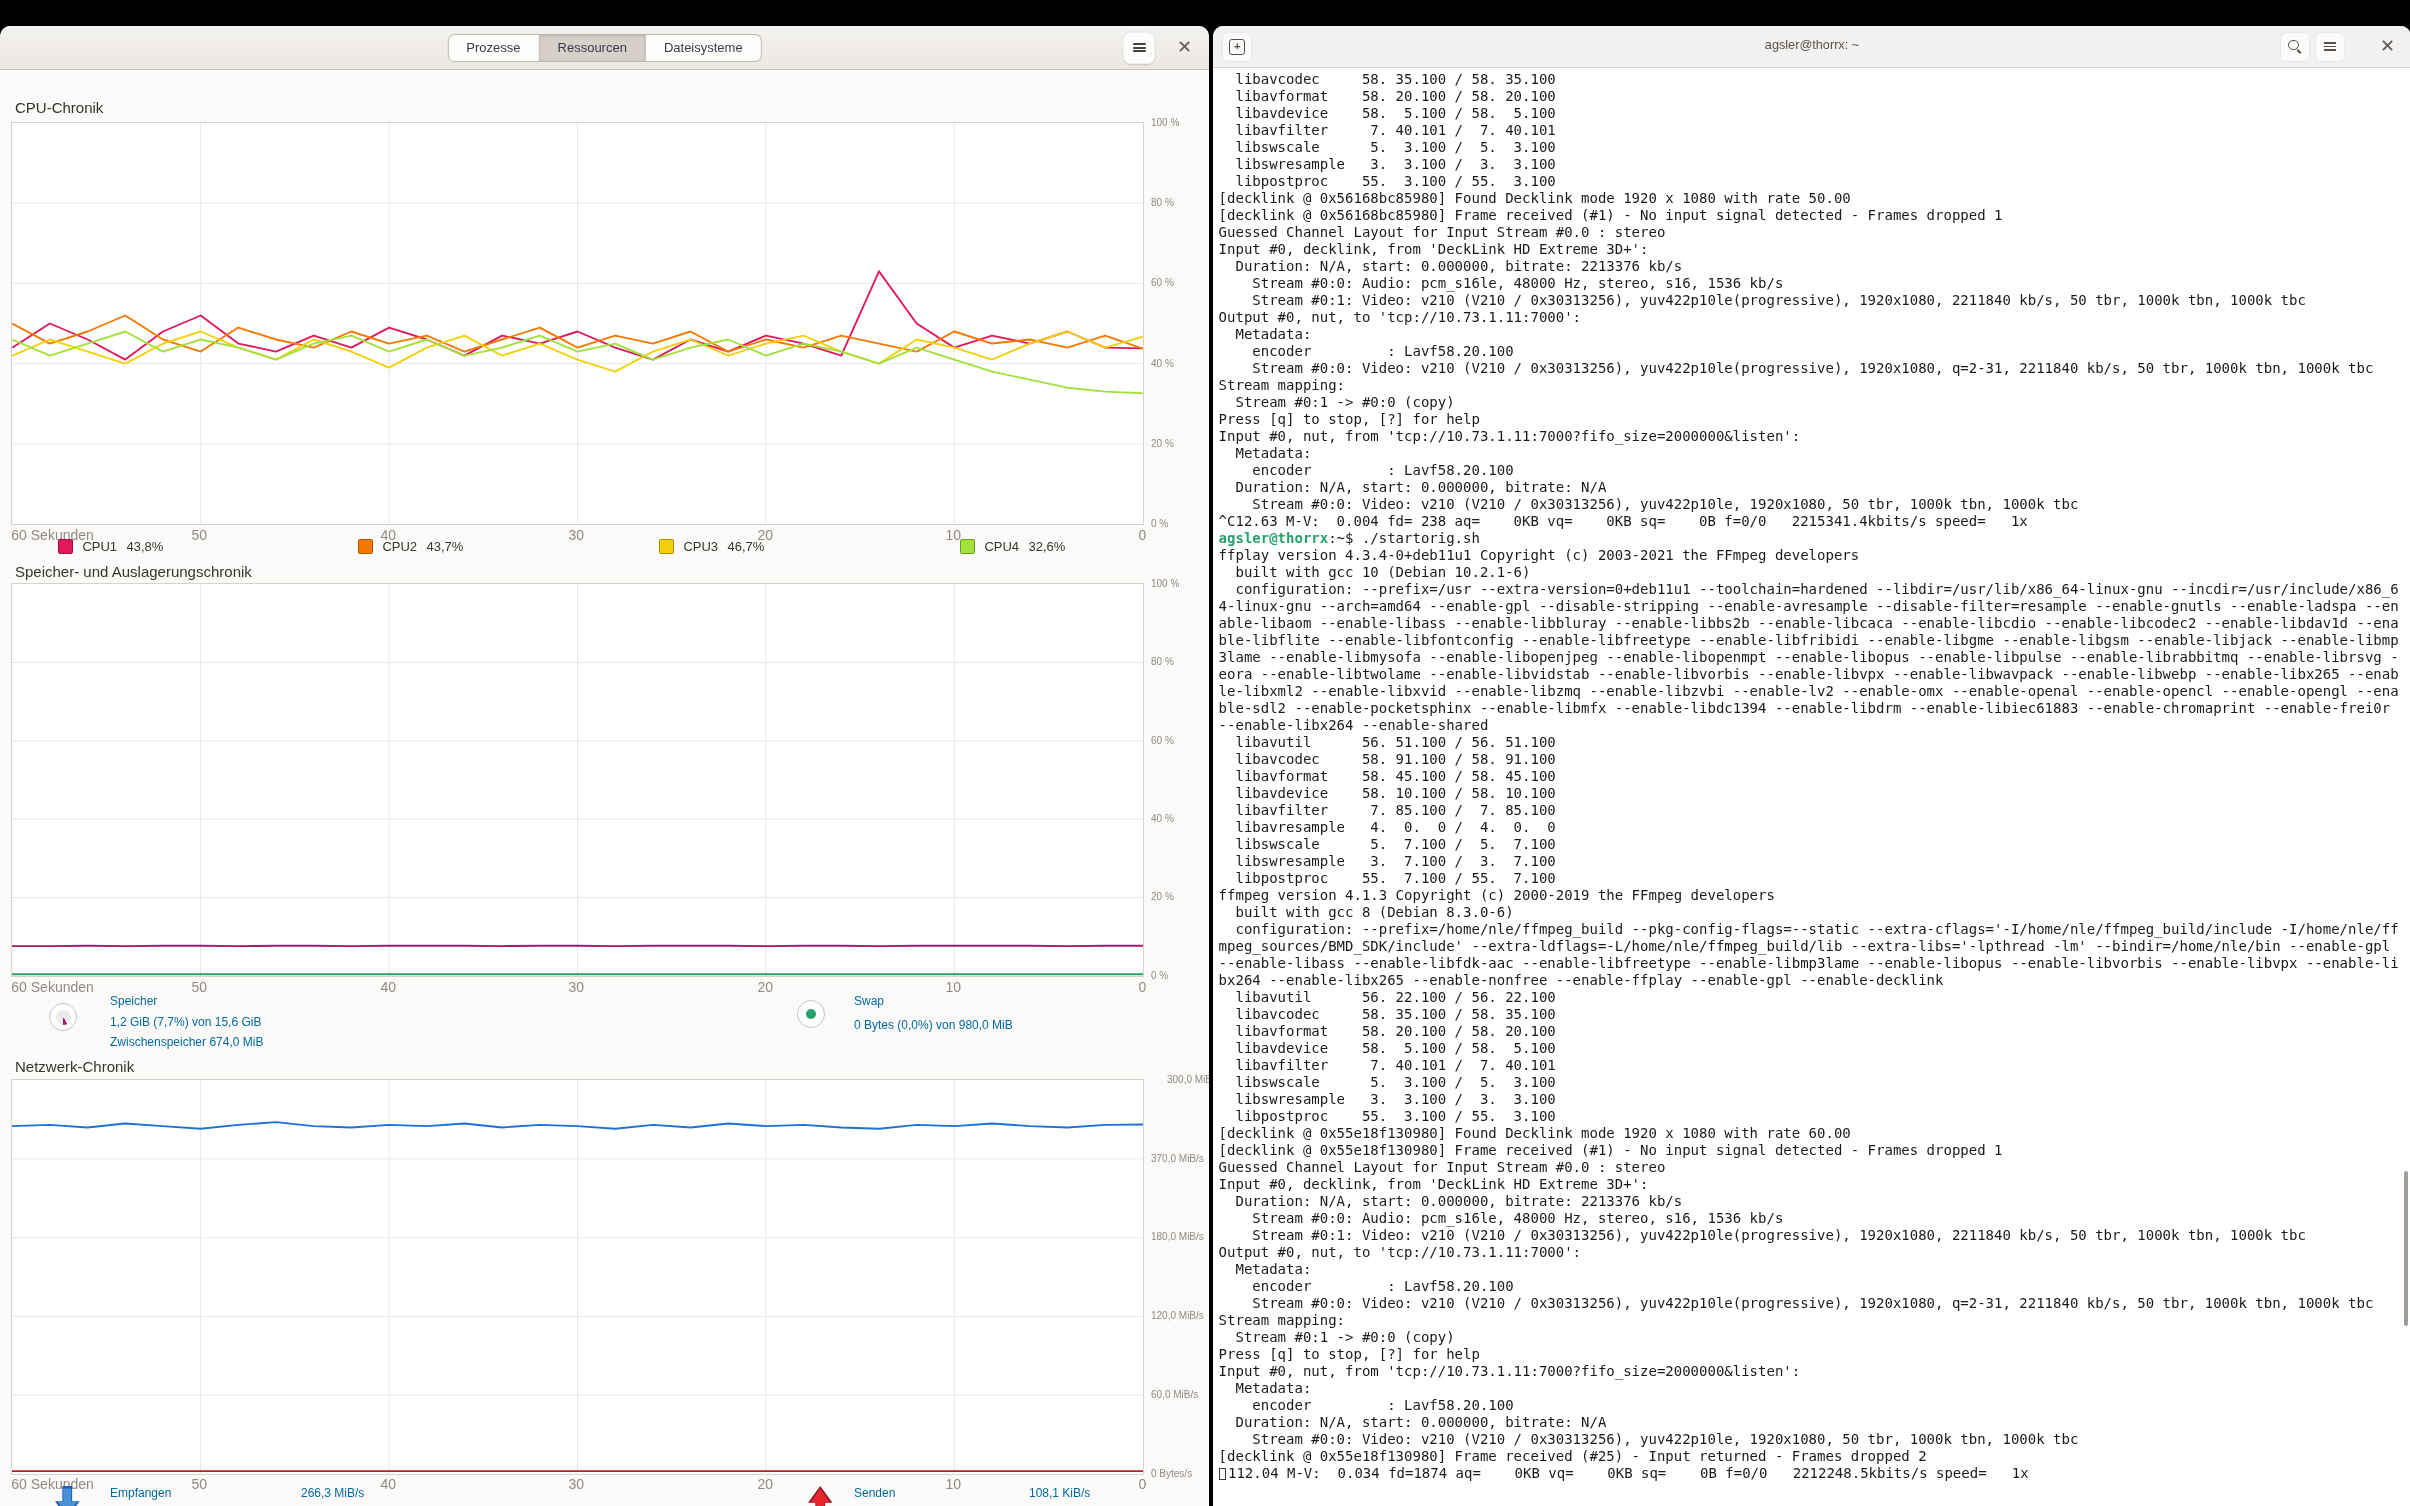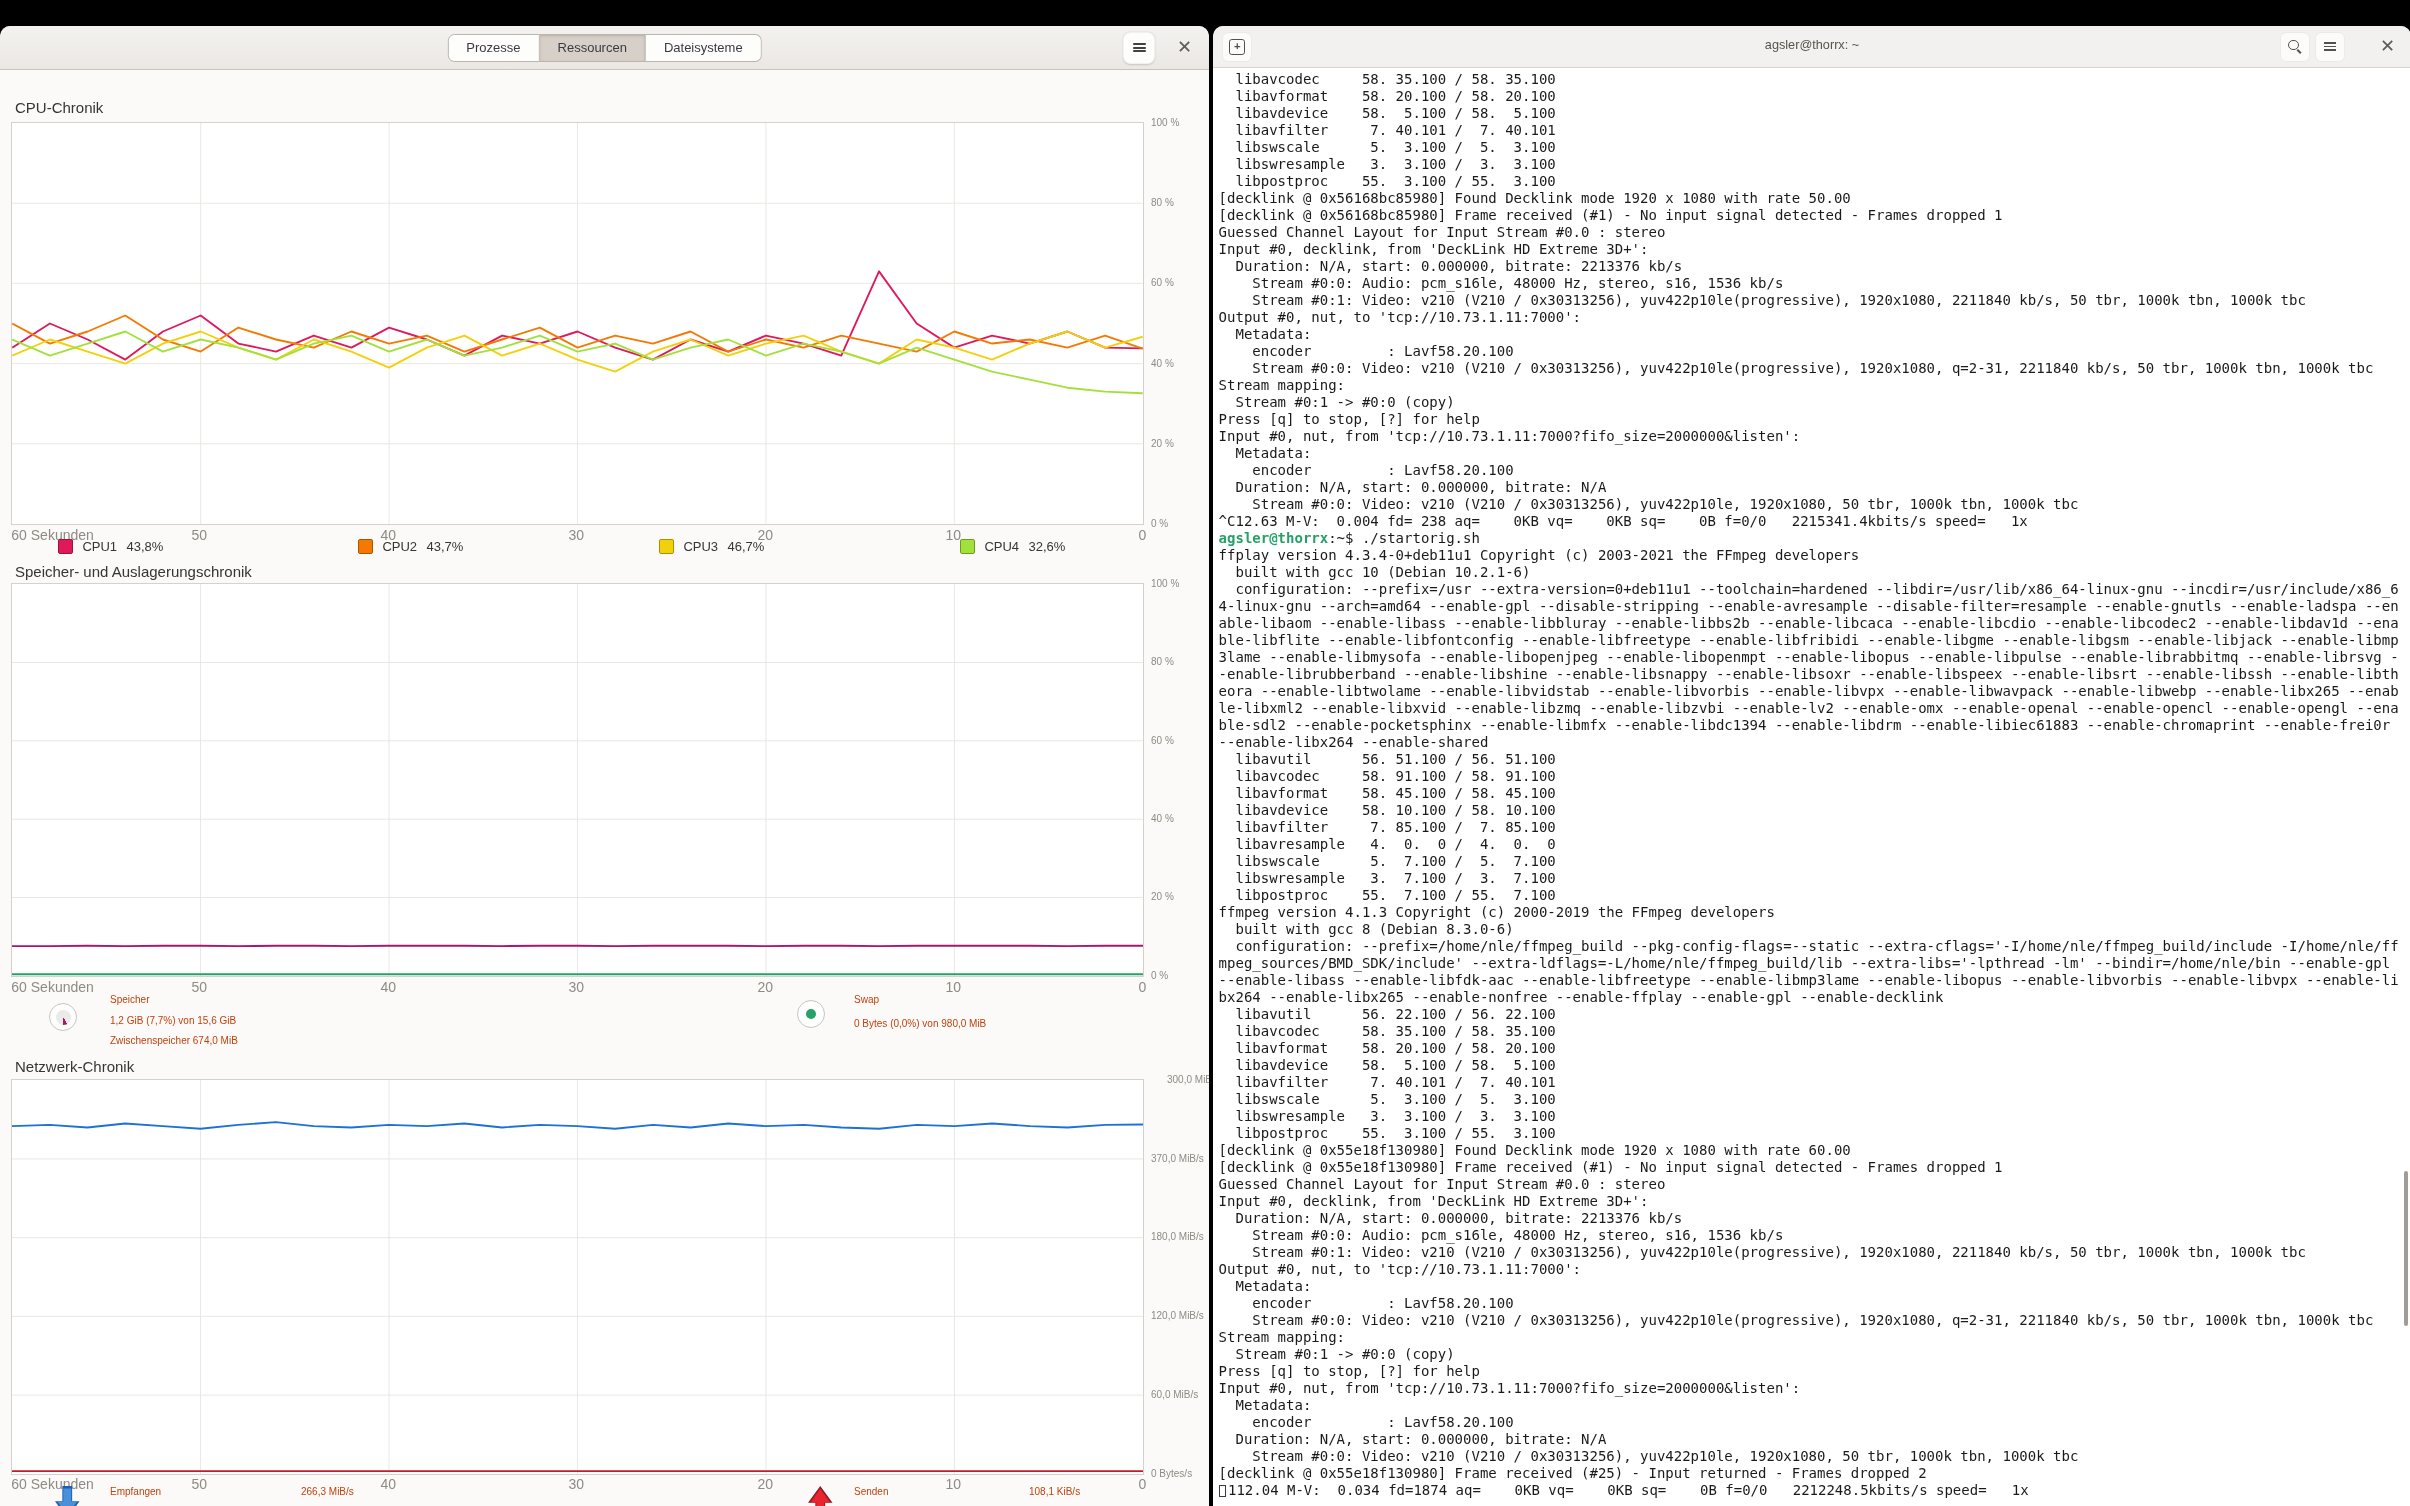--- a/index.html
+++ b/index.html
@@ -26,21 +26,21 @@
   .plot{position:absolute;left:11.3px;width:1131px;background:#fff;border:0.9px solid #d6d1cb;}
   .plot svg{display:block;}
   .x-axis{position:absolute;left:11.3px;width:1131px;height:13px;font-size:14px;color:#8f8a83;}
   .x-axis div{position:absolute;top:0;transform:translateX(-50%);white-space:nowrap;}
   .x-axis div.first{transform:none;}
   .y-axis{position:absolute;font-size:10px;color:#8f8a83;}
   .y-axis div{position:absolute;transform:translateY(-50%);white-space:nowrap;}
   .legend-item{position:absolute;display:flex;align-items:center;font-size:13px;color:#37352f;}
   .swatch{width:15px;height:15px;border-radius:1.9px;margin-right:9.4px;box-sizing:border-box;}
   .legend-item b{font-weight:normal;margin-right:9.4px;}
-  .info-text{position:absolute;font-size:10px;color:#c2410c;white-space:nowrap;}
+  .info-text{position:absolute;font-size:12px;color:#0369a1;white-space:nowrap;}
   .ring{position:absolute;width:28px;height:28px;border:1.4px solid #c9c4be;border-radius:50%;
       background:#fff;display:flex;align-items:center;justify-content:center;box-sizing:border-box;}
   .pie{width:15px;height:15px;border-radius:50%;background:conic-gradient(from 150deg,#a8176b 0 35deg,#eceae7 35deg 360deg);}
   .dot{width:10.4px;height:10.4px;border-radius:50%;background:#26a269;}
   .arrow{position:absolute;width:24.5px;height:32px;}
   .arrow .outer,.arrow .inner{position:absolute;}
   .arrow .outer{left:0;top:0;right:0;bottom:0;}
   .arrow .inner{left:2.4px;top:2.4px;right:2.4px;bottom:2.4px;}
   .down .outer,.down .inner{clip-path:polygon(30% 0,70% 0,70% 48%,100% 48%,50% 100%,0 48%,30% 48%);}
   .up .outer,.up .inner{clip-path:polygon(50% 0,100% 52%,70% 52%,70% 100%,30% 100%,30% 52%,0 52%);}
@@ -299,21 +299,20 @@
       <div class="tline">    Stream #0:0: Video: v210 (V210 / 0x30313256), yuv422p10le, 1920x1080, 50 tbr, 1000k tbn, 1000k tbc</div>
       <div class="tline">^C12.63 M-V:  0.004 fd= 238 aq=    0KB vq=    0KB sq=    0B f=0/0   2215341.4kbits/s speed=   1x</div>
       <div class="tline"><span class="prompt" style="color: rgb(38, 162, 105);">agsler@thorrx</span>:~$ ./startorig.sh</div>
       <div class="tline">ffplay version 4.3.4-0+deb11u1 Copyright (c) 2003-2021 the FFmpeg developers</div>
       <div class="tline">  built with gcc 10 (Debian 10.2.1-6)</div>
       <div class="tline">  configuration: --prefix=/usr --extra-version=0+deb11u1 --toolchain=hardened --libdir=/usr/lib/x86_64-linux-gnu --incdir=/usr/include/x86_6</div>
       <div class="tline">4-linux-gnu --arch=amd64 --enable-gpl --disable-stripping --enable-avresample --disable-filter=resample --enable-gnutls --enable-ladspa --en</div>
       <div class="tline">able-libaom --enable-libass --enable-libbluray --enable-libbs2b --enable-libcaca --enable-libcdio --enable-libcodec2 --enable-libdav1d --ena</div>
       <div class="tline">ble-libflite --enable-libfontconfig --enable-libfreetype --enable-libfribidi --enable-libgme --enable-libgsm --enable-libjack --enable-libmp</div>
       <div class="tline">3lame --enable-libmysofa --enable-libopenjpeg --enable-libopenmpt --enable-libopus --enable-libpulse --enable-librabbitmq --enable-librsvg -</div>
-      <div class="tline">-enable-librubberband --enable-libshine --enable-libsnappy --enable-libsoxr --enable-libspeex --enable-libsrt --enable-libssh --enable-libth</div>
       <div class="tline">eora --enable-libtwolame --enable-libvidstab --enable-libvorbis --enable-libvpx --enable-libwavpack --enable-libwebp --enable-libx265 --enab</div>
       <div class="tline">le-libxml2 --enable-libxvid --enable-libzmq --enable-libzvbi --enable-lv2 --enable-omx --enable-openal --enable-opencl --enable-opengl --ena</div>
       <div class="tline">ble-sdl2 --enable-pocketsphinx --enable-libmfx --enable-libdc1394 --enable-libdrm --enable-libiec61883 --enable-chromaprint --enable-frei0r</div>
       <div class="tline">--enable-libx264 --enable-shared</div>
       <div class="tline">  libavutil      56. 51.100 / 56. 51.100</div>
       <div class="tline">  libavcodec     58. 91.100 / 58. 91.100</div>
       <div class="tline">  libavformat    58. 45.100 / 58. 45.100</div>
       <div class="tline">  libavdevice    58. 10.100 / 58. 10.100</div>
       <div class="tline">  libavfilter     7. 85.100 /  7. 85.100</div>
       <div class="tline">  libavresample   4.  0.  0 /  4.  0.  0</div>

